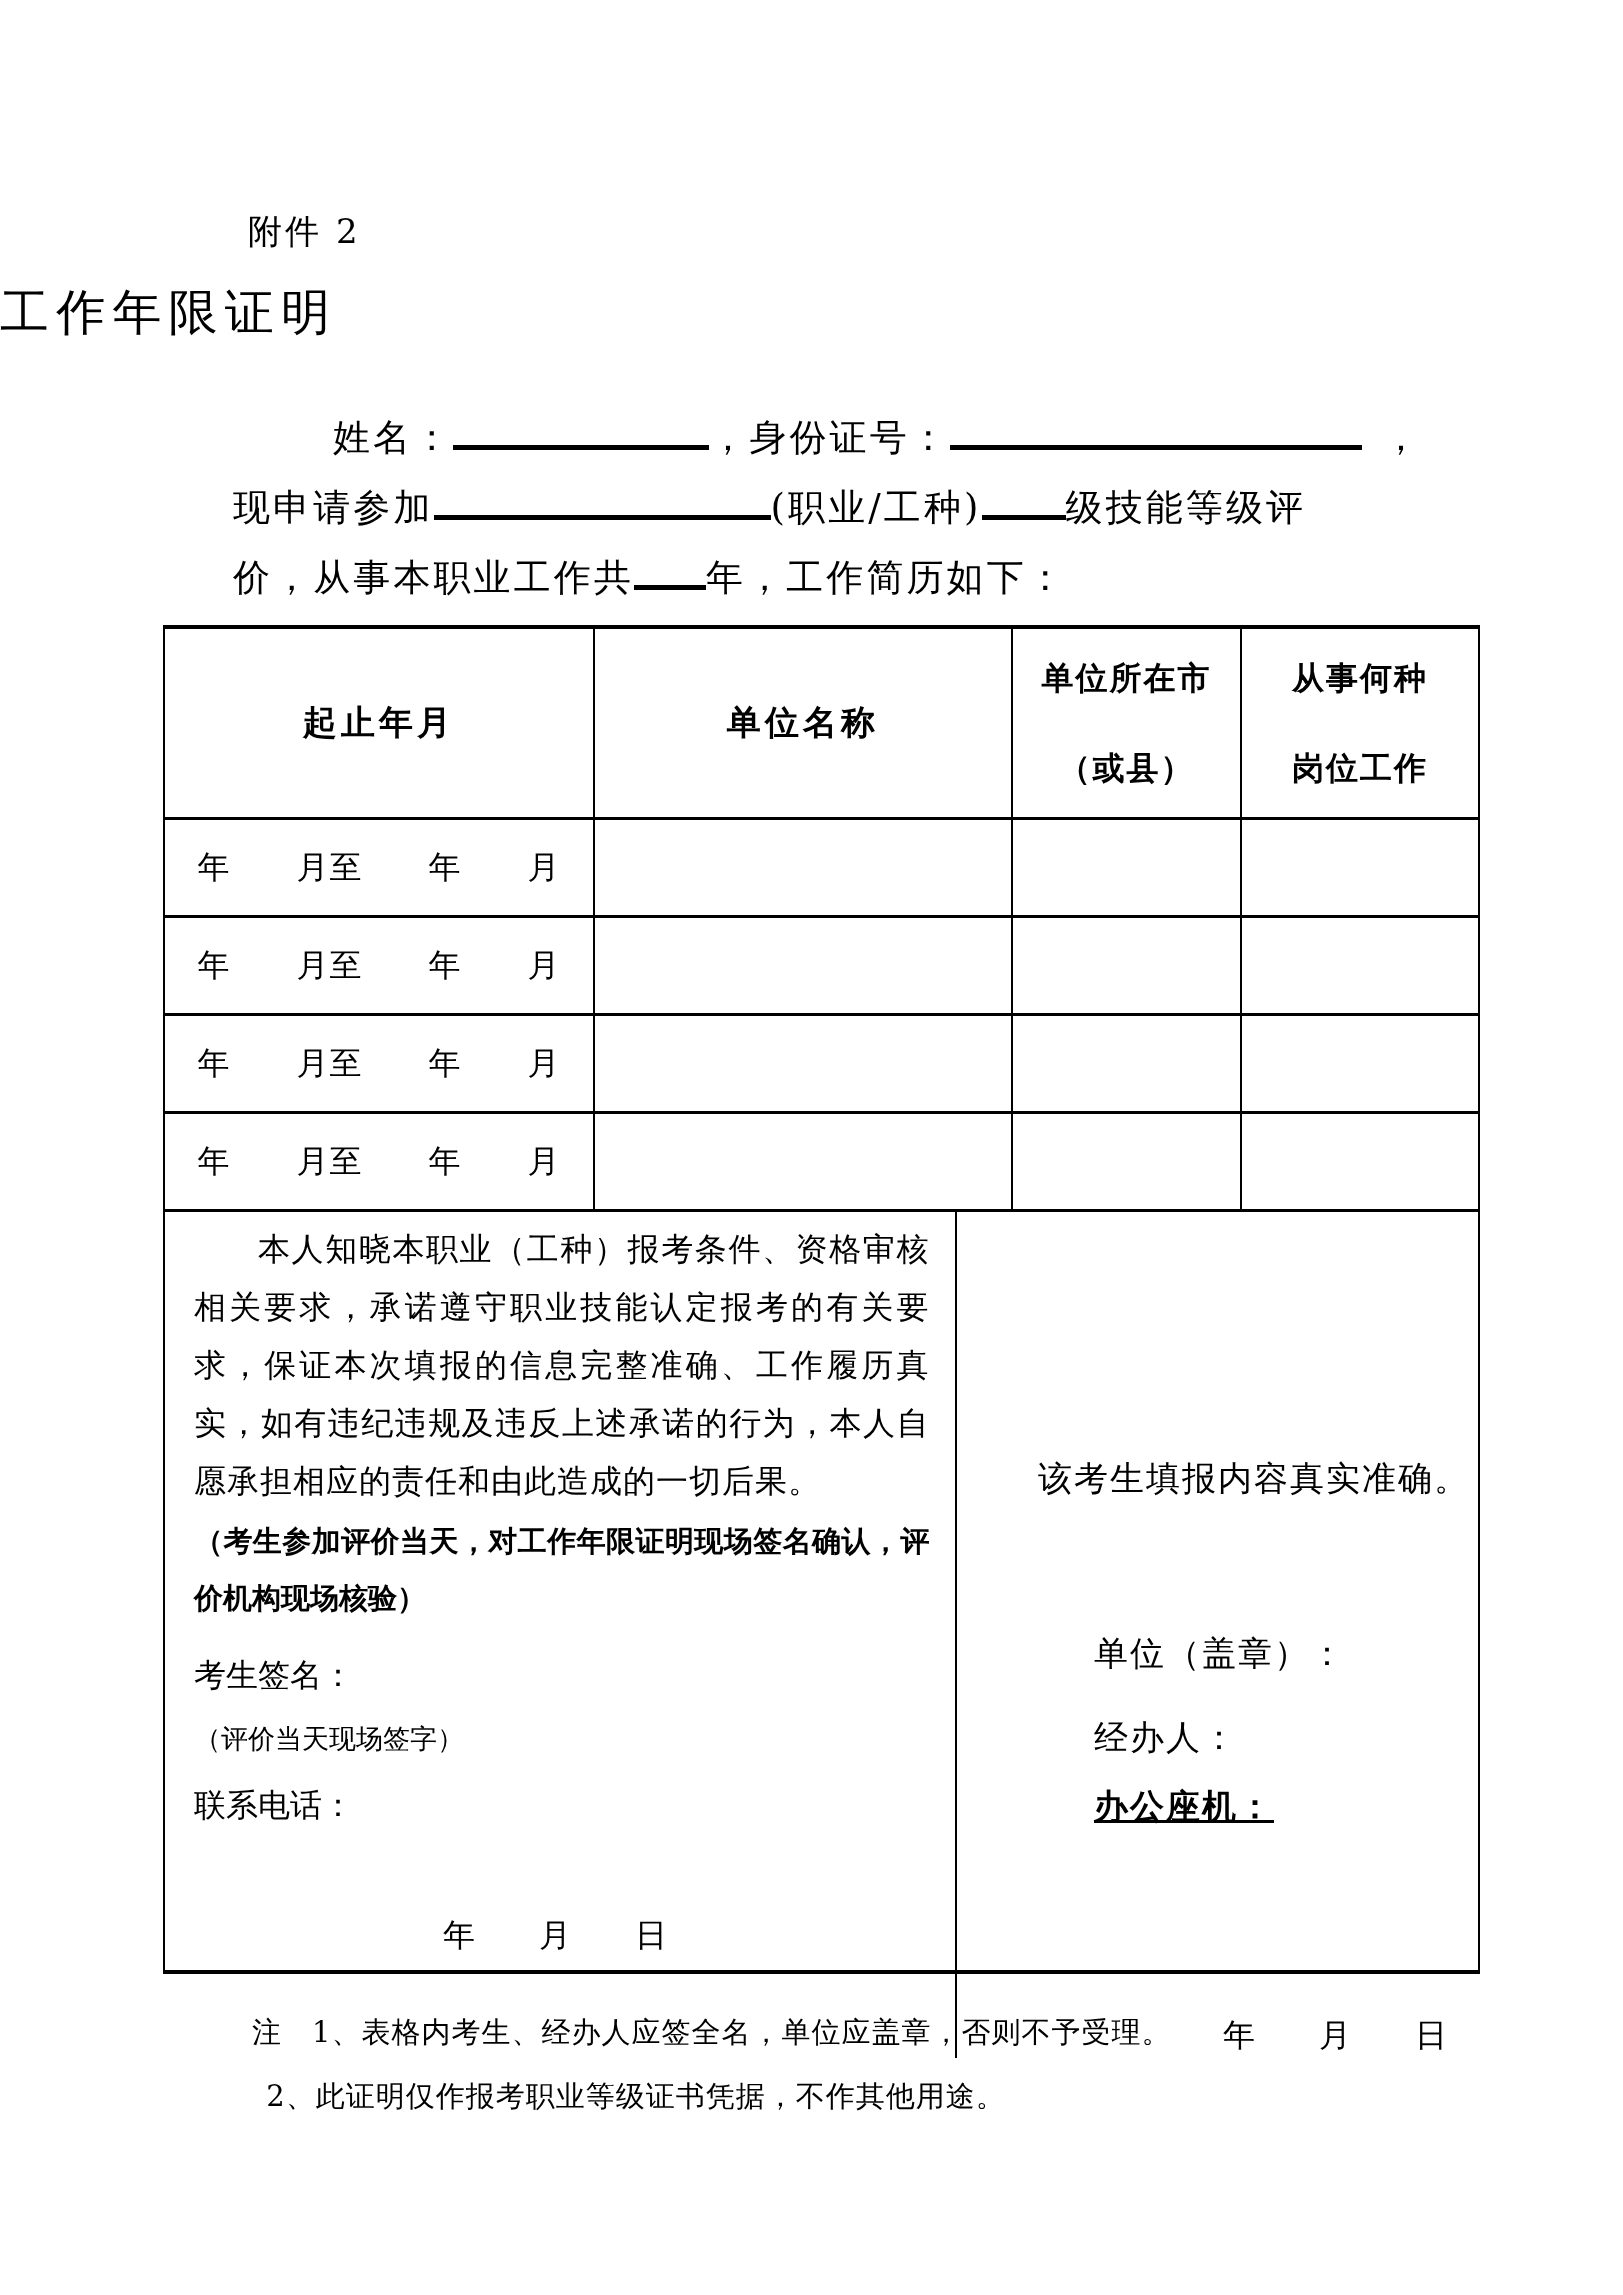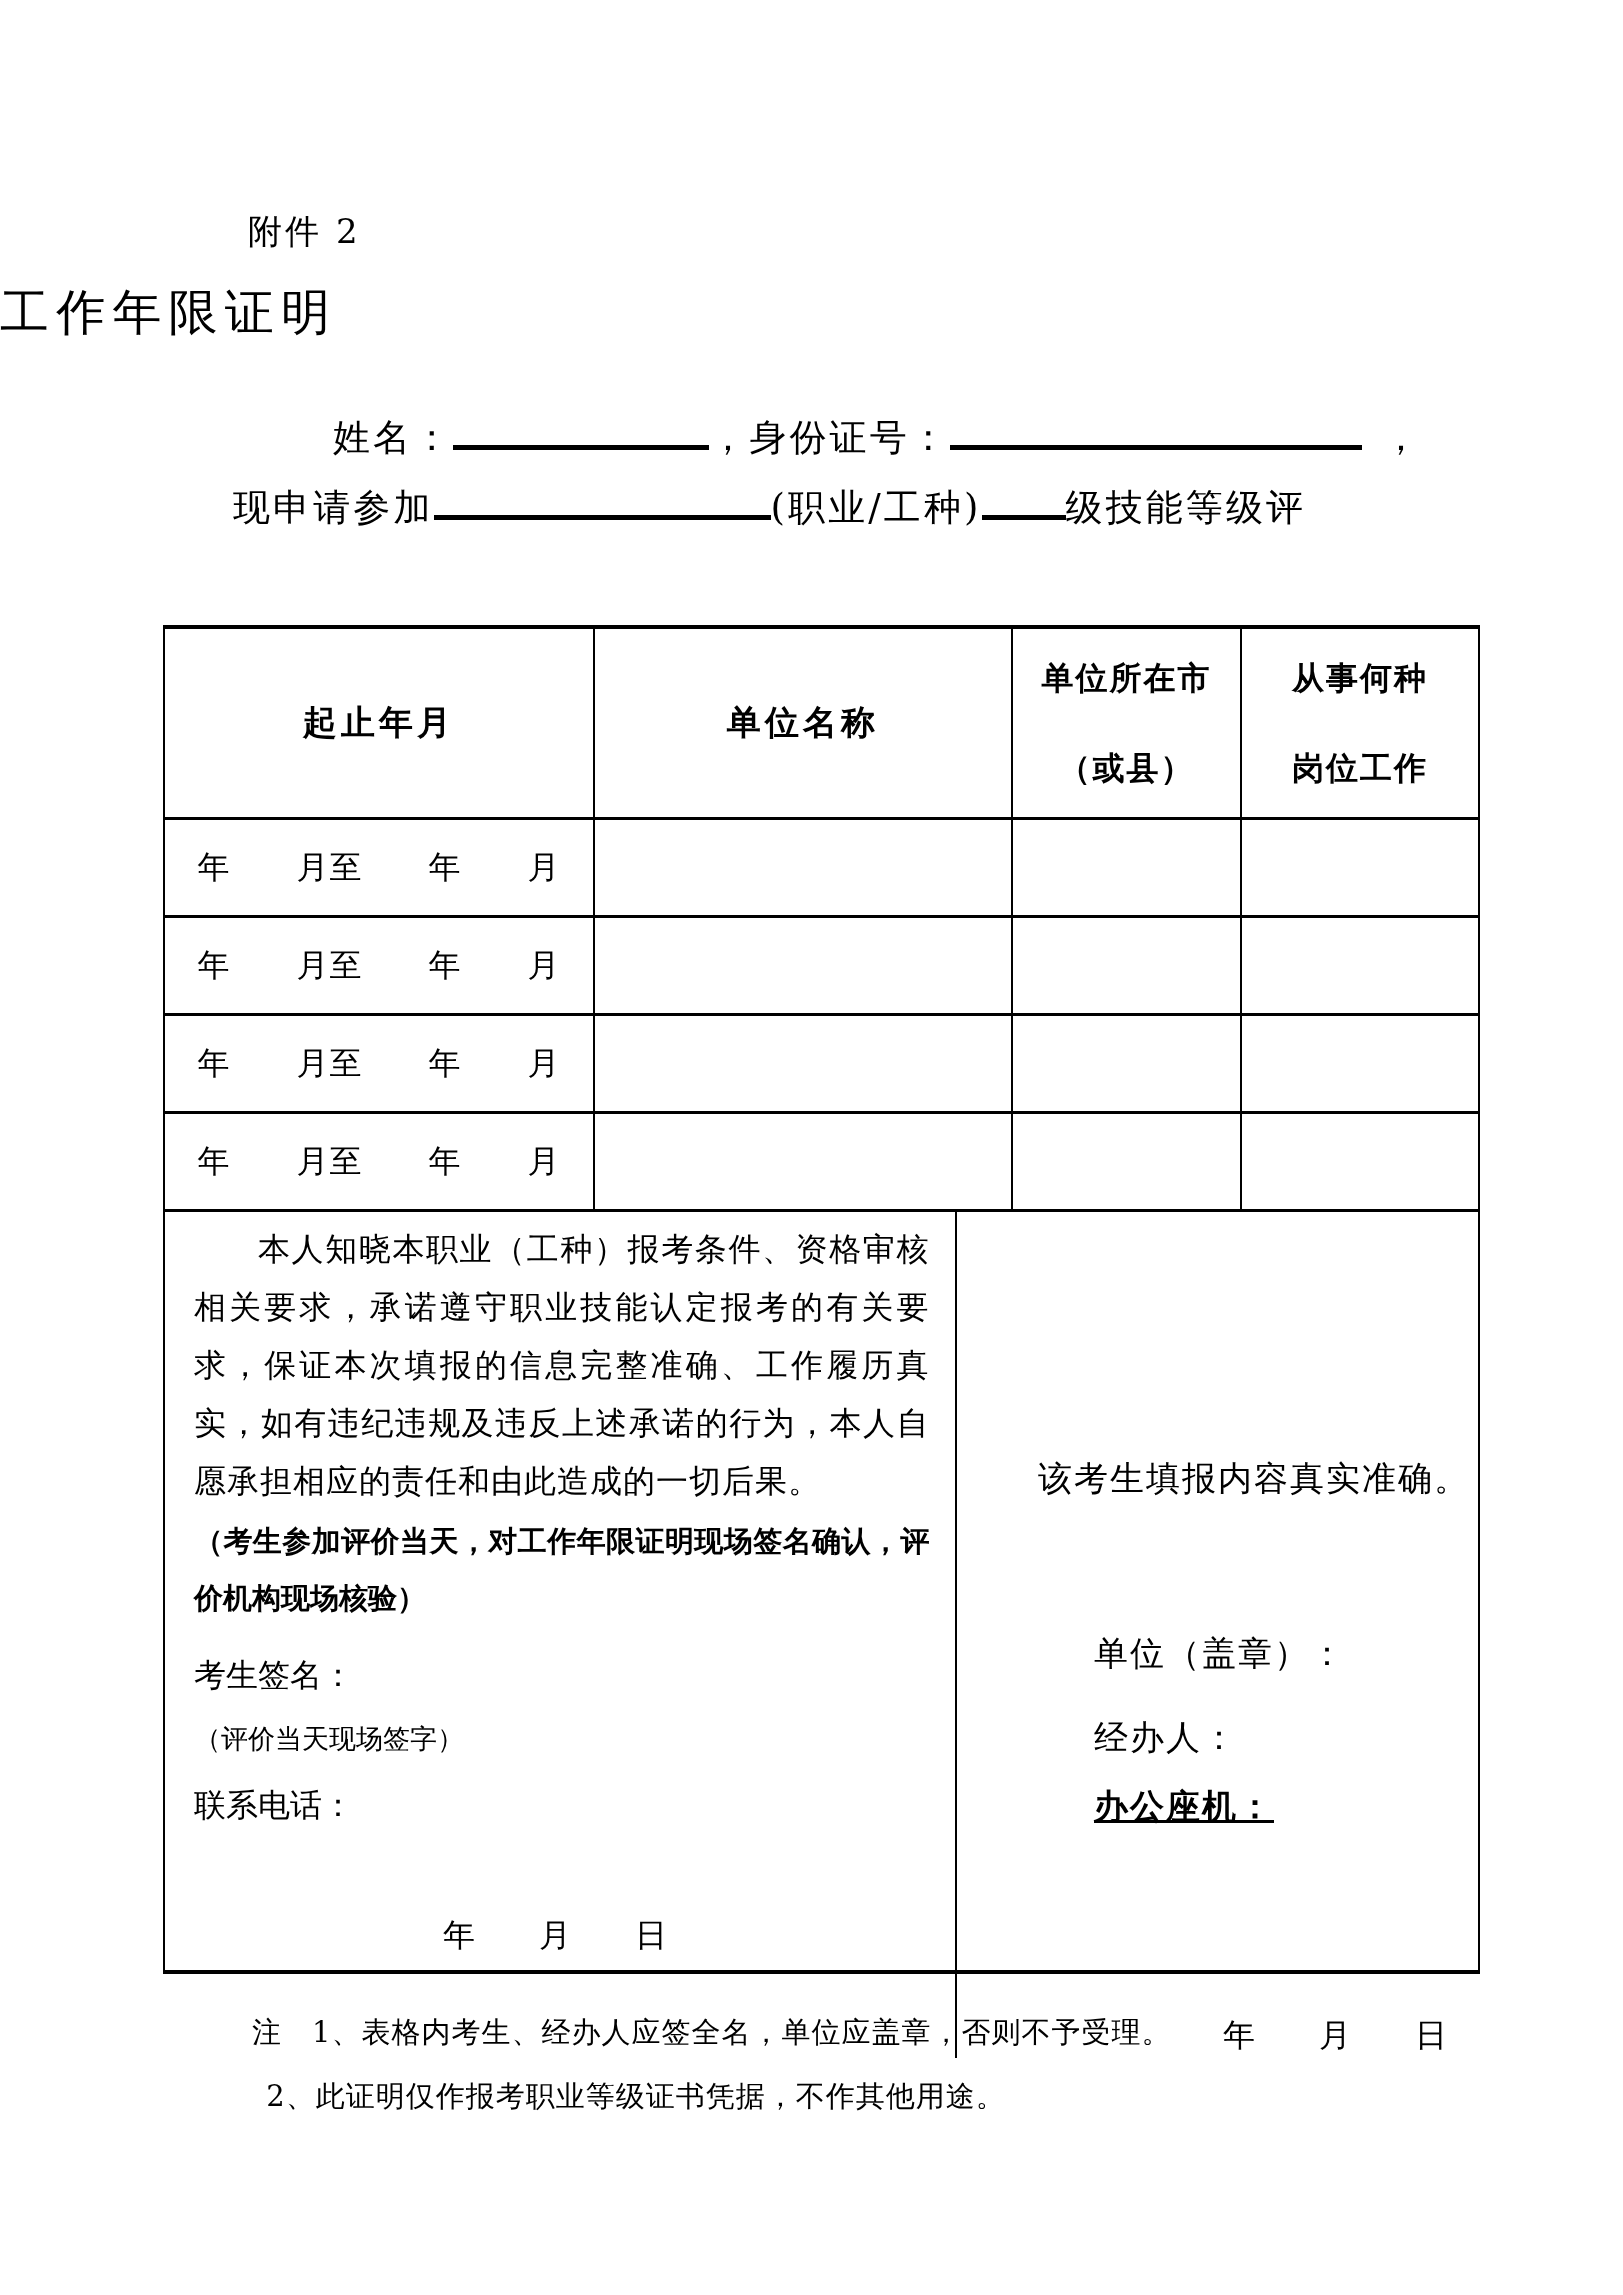--- a/index.html
+++ b/index.html
@@ -55,20 +55,21 @@
 
 <div class="page">
 
   <div class="attach">附件 2</div>
 
   <div class="doc-title">工作年限证明</div>
 
   <div class="intro">
     <div class="ind"><span>姓名：</span><span class="blank u500"></span><span>，身份证号：</span><span class="blank u805"></span><span class="cma">，</span></div>
     <div><span>现申请参加</span><span class="blank u660"></span><span>(职业/工种)</span><span class="blank u165"></span><span>级技能等级评</span></div>
+    <div><span>价，从事本职业工作共</span><span class="blank u140"></span><span>年，工作简历如下：</span></div>
   </div>
 
   <div class="worktable">
     <table class="grid">
       <colgroup>
           <col style="width:429px">
           <col style="width:418px">
           <col style="width:229px">
           <col>
         </colgroup>

